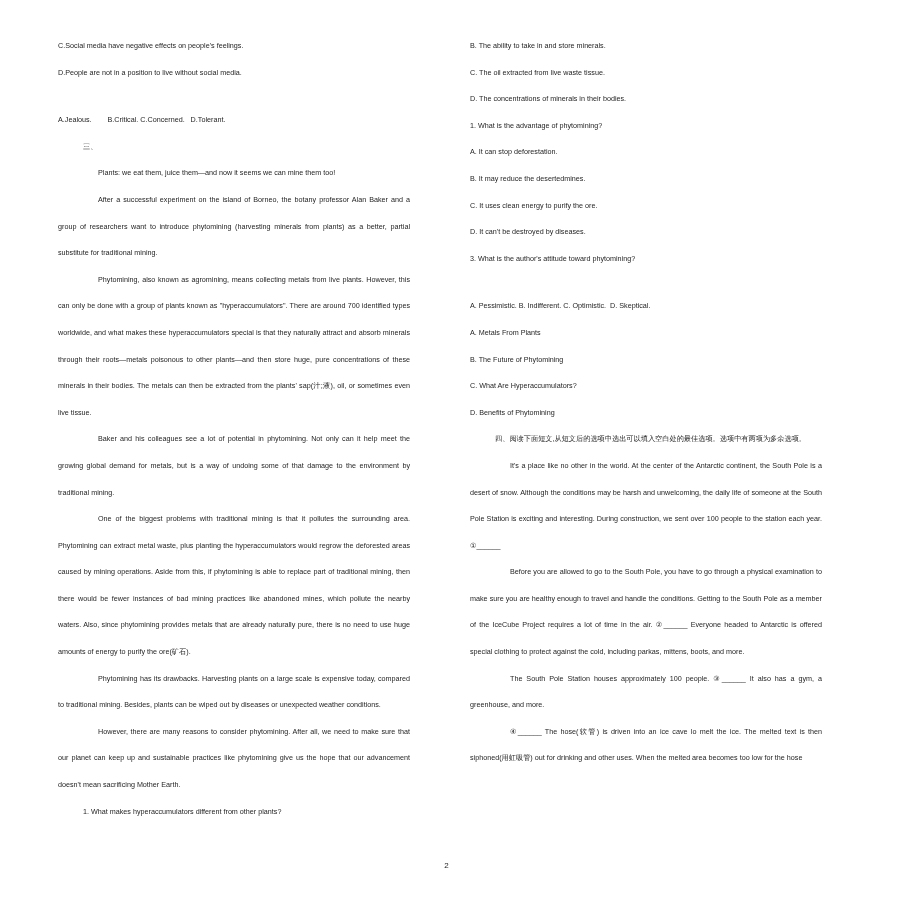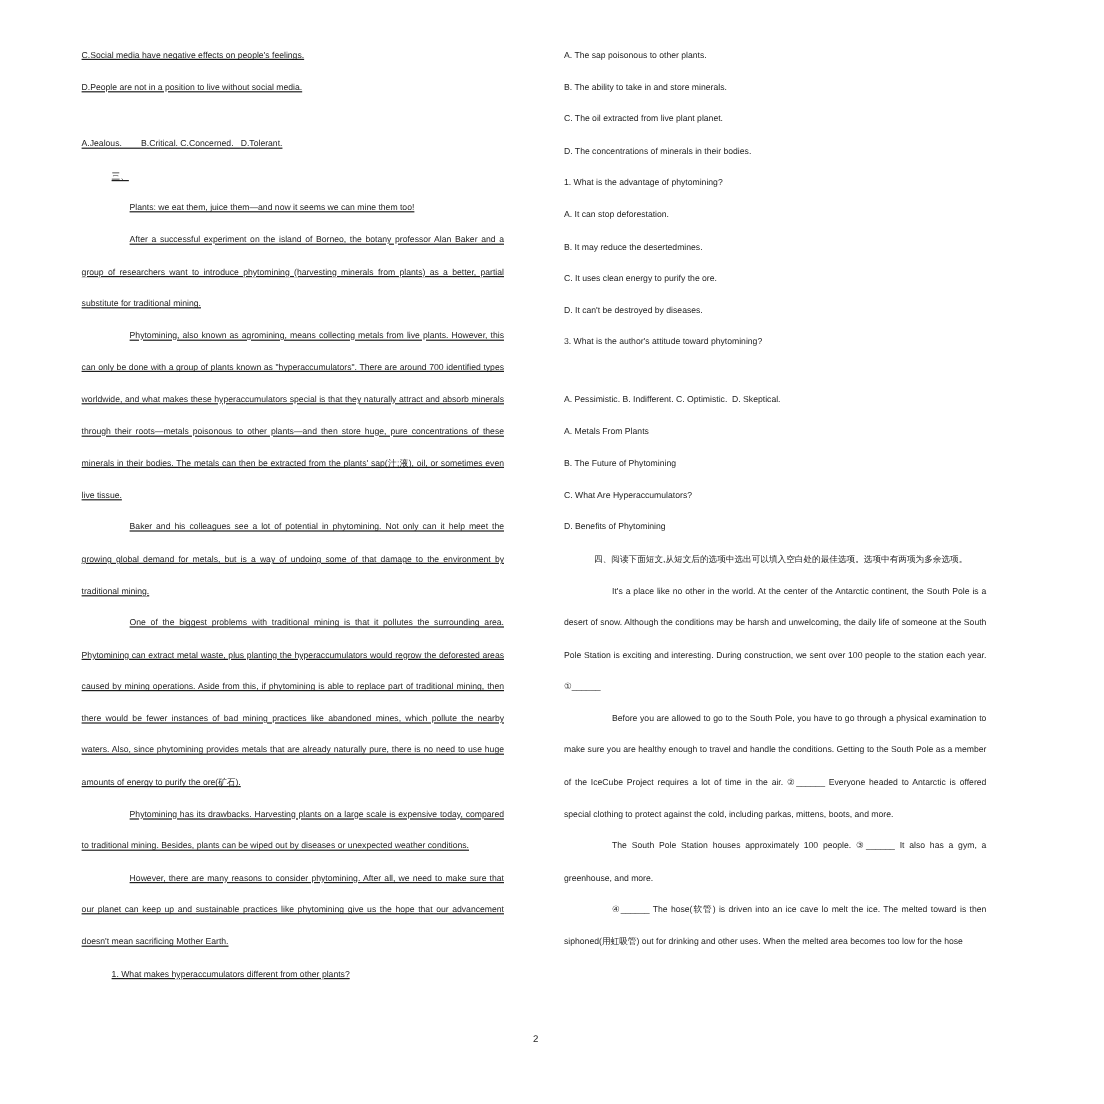--- a/index.html
+++ b/index.html
@@ -16,21 +16,21 @@
     font-family: "Liberation Sans", "DejaVu Sans", sans-serif;
     font-size: 7.2px;
     line-height: 26.6px;
     color: #1e1e1e;
   }
   .col {
     position: absolute;
     top: 33px;
     width: 352px;
   }
-  .col-left  { left: 68px; text-decoration: underline; }
+  .col-left  { left: 58px; }
   .col-right { left: 470px; }
   .block { margin: 0; }
   .para {
     text-align: justify;
     text-indent: 40px;
   }
   .indent-lg { text-indent: 40px; }
   .indent-sm { text-indent: 25px; }
   .flush { text-indent: 0; }
   .opt-pre { white-space: pre-wrap; margin-top: 21px; }
@@ -59,37 +59,36 @@
     <div class="block para">After a successful experiment on the island of Borneo, the botany professor Alan Baker and a group of researchers want to introduce phytomining (harvesting minerals from plants) as a better, partial substitute for traditional mining.</div>
     <div class="block para">Phytomining, also known as agromining, means collecting metals from live plants. However, this can only be done with a group of plants known as "hyperaccumulators". There are around 700 identified types worldwide, and what makes these hyperaccumulators special is that they naturally attract and absorb minerals through their roots—metals poisonous to other plants—and then store huge, pure concentrations of these minerals in their bodies. The metals can then be extracted from the plants' sap(汁;液), oil, or sometimes even live tissue.</div>
     <div class="block para">Baker and his colleagues see a lot of potential in phytomining. Not only can it help meet the growing global demand for metals, but is a way of undoing some of that damage to the environment by traditional mining.</div>
     <div class="block para">One of the biggest problems with traditional mining is that it pollutes the surrounding area. Phytomining can extract metal waste, plus planting the hyperaccumulators would regrow the deforested areas caused by mining operations. Aside from this, if phytomining is able to replace part of traditional mining, then there would be fewer instances of bad mining practices like abandoned mines, which pollute the nearby waters. Also, since phytomining provides metals that are already naturally pure, there is no need to use huge amounts of energy to purify the ore(矿石).</div>
     <div class="block para">Phytomining has its drawbacks. Harvesting plants on a large scale is expensive today, compared to traditional mining. Besides, plants can be wiped out by diseases or unexpected weather conditions.</div>
     <div class="block para">However, there are many reasons to consider phytomining. After all, we need to make sure that our planet can keep up and sustainable practices like phytomining give us the hope that our advancement doesn't mean sacrificing Mother Earth.</div>
     <div class="block indent-sm">1. What makes hyperaccumulators different from other plants?</div>
   </div>
 
   <div class="col col-right">
-    <div class="block flush">A. The sap poisonous to other plants.</div>
     <div class="block flush">B. The ability to take in and store minerals.</div>
-    <div class="block flush">C. The oil extracted from live plant planet.</div>
+    <div class="block flush">C. The oil extracted from live waste tissue.</div>
     <div class="block flush">D. The concentrations of minerals in their bodies.</div>
     <div class="block flush">1. What is the advantage of phytomining?</div>
     <div class="block flush">A. It can stop deforestation.</div>
     <div class="block flush">B. It may reduce the desertedmines.</div>
     <div class="block flush">C. It uses clean energy to purify the ore.</div>
     <div class="block flush">D. It can't be destroyed by diseases.</div>
     <div class="block flush">3. What is the author's attitude toward phytomining?</div>
     <div class="block flush opt-pre">A. Pessimistic. B. Indifferent. C. Optimistic.  D. Skeptical.</div>
     <div class="block flush">A. Metals From Plants</div>
     <div class="block flush">B. The Future of Phytomining</div>
     <div class="block flush">C. What Are Hyperaccumulators?</div>
     <div class="block flush">D. Benefits of Phytomining</div>
     <div class="block indent-sm">四、阅读下面短文,从短文后的选项中选出可以填入空白处的最佳选项。选项中有两项为多余选项。</div>
     <div class="block para">It's a place like no other in the world. At the center of the Antarctic continent, the South Pole is a desert of snow. Although the conditions may be harsh and unwelcoming, the daily life of someone at the South Pole Station is exciting and interesting. During construction, we sent over 100 people to the station each year. ①______</div>
     <div class="block para">Before you are allowed to go to the South Pole, you have to go through a physical examination to make sure you are healthy enough to travel and handle the conditions. Getting to the South Pole as a member of the IceCube Project requires a lot of time in the air. ②______ Everyone headed to Antarctic is offered special clothing to protect against the cold, including parkas, mittens, boots, and more.</div>
     <div class="block para">The South Pole Station houses approximately 100 people. ③______ It also has a gym, a greenhouse, and more.</div>
-    <div class="block para">④______ The hose(软管) is driven into an ice cave lo melt the ice. The melted toward is then siphoned(用虹吸管) out for drinking and other uses. When the melted area becomes too low for the hose</div>
+    <div class="block para">④______ The hose(软管) is driven into an ice cave lo melt the ice. The melted text is then siphoned(用虹吸管) out for drinking and other uses. When the melted area becomes too low for the hose</div>
   </div>
 
   <div class="footer-pagenum">2</div>
 
 </div>
 
 </body></html>

